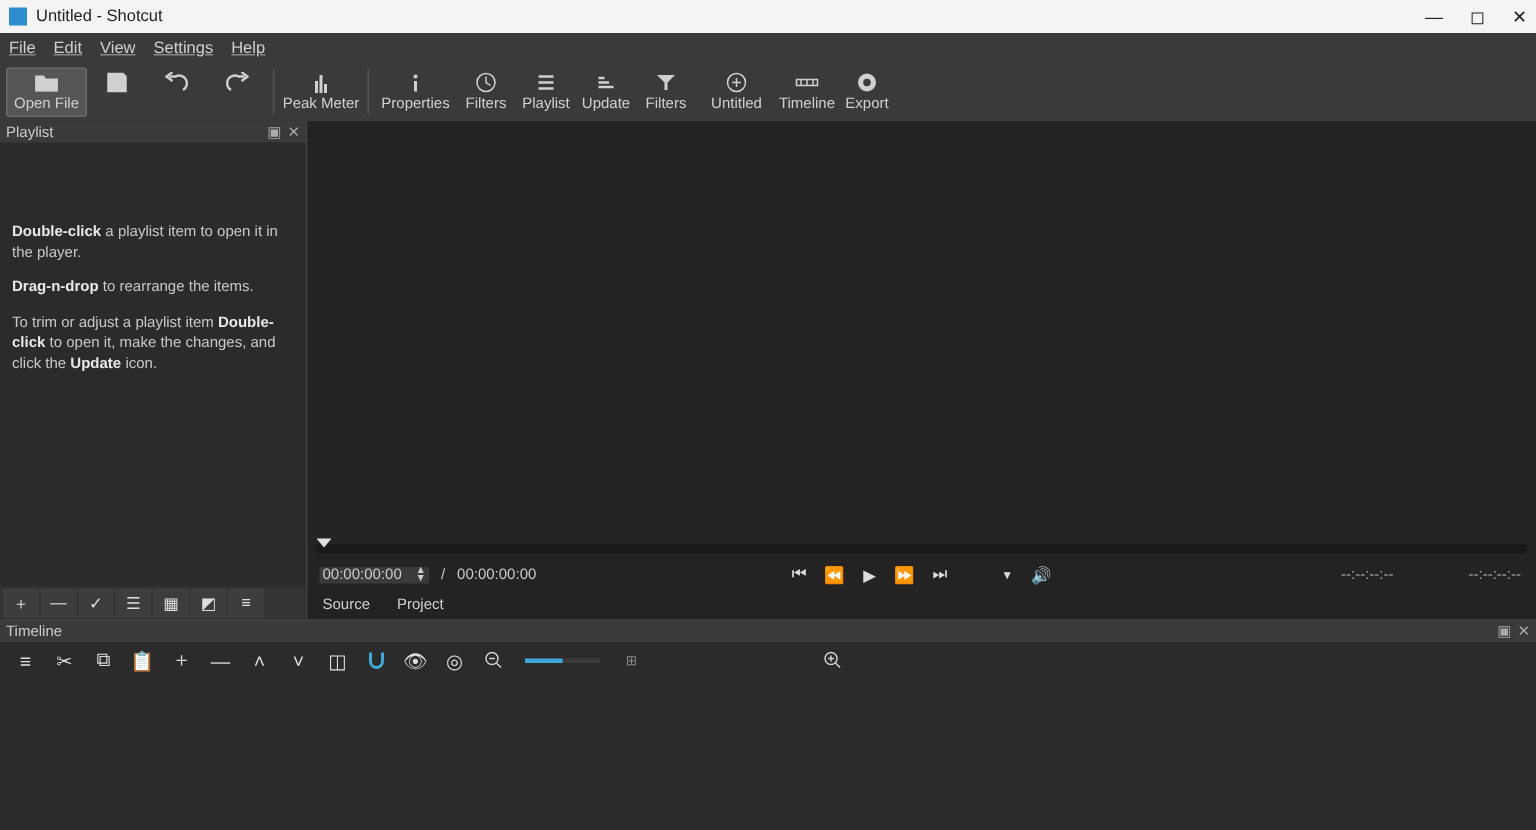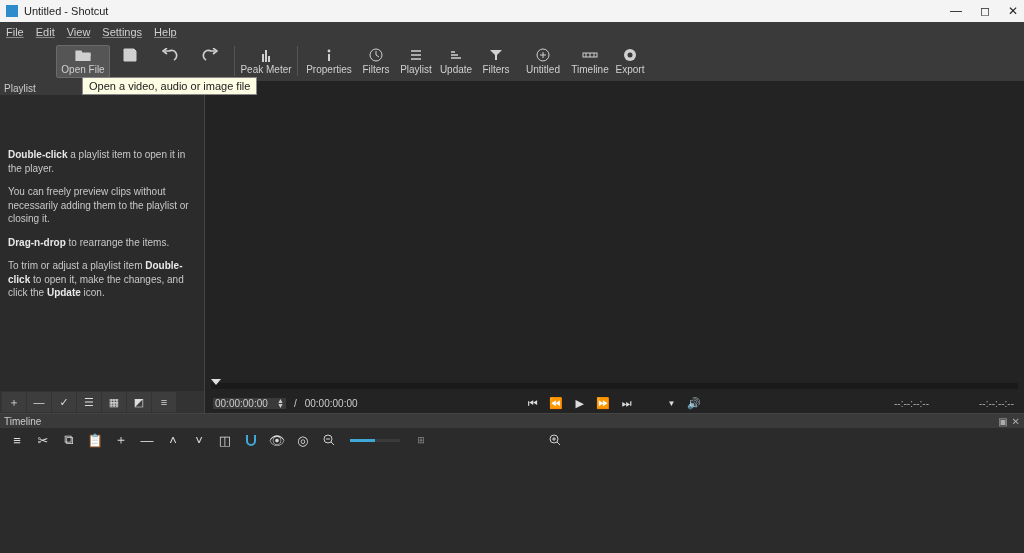--- a/index.html
+++ b/index.html
@@ -12,21 +12,21 @@
   .titlebar-logo { width:12px; height:12px; background:#2e8bcc; display:inline-block; }
   .titlebar-title { font-size:11px; color:#222; }
   .titlebar-buttons { display:flex; gap:18px; align-items:center; }
   .titlebar-buttons span { color:#222; font-size:12px; cursor:default; }
 
   
   .menubar { height:19px; background:#3a3a3a; display:flex; align-items:center; gap:12px; padding:0 6px; color:#d0d0d0; }
   .menubar span { font-size:11px; text-decoration:underline; text-decoration-color:#888; }
 
   
-  .toolbar { height:40px; background:#3a3a3a; display:flex; align-items:center; padding:0 20px; gap:0; position:relative;margin-left:36px; }
+  .toolbar { height:40px; background:#3a3a3a; display:flex; align-items:center; padding:0 4px; gap:0; position:relative; }
   .tb-item { width:40px; display:flex; flex-direction:column; align-items:center; justify-content:center; gap:2px; font-size:10px; color:#d0d0d0; padding:2px 0; position:relative; }
   .tb-item.wide { width:54px; }
   .tb-item:first-child { background:#555; border:1px solid #6a6a6a; border-radius:2px; }
   .tb-icon { width:16px; height:14px; display:flex; align-items:center; justify-content:center; }
   .sep { width:1px; height:30px; background:#555; margin:0 4px; }
   .tooltip { position:absolute; top:36px; left:46px; background:#fdfde3; color:#222; border:1px solid #888; padding:2px 6px; font-size:11px; white-space:nowrap; z-index:50; }
 
   
   .mainrow { flex:1; display:flex; min-height:0; }
   .playlist-panel { width:205px; background:#2b2b2b; display:flex; flex-direction:column; border-right:1px solid #444; }
@@ -203,36 +203,34 @@
     <div class="tb-item">
       <span class="tb-icon">
           <svg width="14" height="14">
             <circle cx="7" cy="7" r="6" fill="#d0d0d0"></circle>
             <circle cx="7" cy="7" r="2.5" fill="#3a3a3a"></circle>
           </svg>
         </span>
       <span>Export</span>
     </div>
 
-    <div class="tooltip">Open a video, audio or image file</div>
   </div>
 
   <div class="mainrow">
 
     <div class="playlist-panel">
       <div class="panel-header">
         <span>Playlist</span>
         <span class="btns">
           <span>▣</span>
           <span>✕</span>
         </span>
       </div>
       <div class="playlist-body">
         <p><b>Double-click</b><span> a playlist item to open it in the player.</span></p>
-        <p>You can freely preview clips without necessarily adding them to the playlist or closing it.</p>
         <p><b>Drag-n-drop</b><span> to rearrange the items.</span></p>
         <p><span>To trim or adjust a playlist item </span><b>Double-click</b><span> to open it, make the changes, and click the </span><b>Update</b><span> icon.</span></p>
       </div>
       <div class="playlist-tb">
         <span class="ptb-btn">＋</span>
         <span class="ptb-btn">—</span>
         <span class="ptb-btn">✓</span>
         <span class="ptb-btn">☰</span>
         <span class="ptb-btn">▦</span>
         <span class="ptb-btn">◩</span>
@@ -264,20 +262,24 @@
           <span class="ic">⏭</span>
           <span style="width:12px"></span>
           <span class="ic" style="font-size:8px">▼</span>
           <span class="ic">🔊</span>
         </div>
 
         <div class="tc-right">
           <span>--:--:--:--</span>
           <span>--:--:--:--</span>
         </div>
+      </div>
+      <div class="preview-tabs">
+        <span>Source</span>
+        <span>Project</span>
       </div>
     </div>
   </div>
 
   <div class="timeline">
     <div class="panel-header">
       <span>Timeline</span>
       <span class="btns">
         <span>▣</span>
         <span>✕</span>

